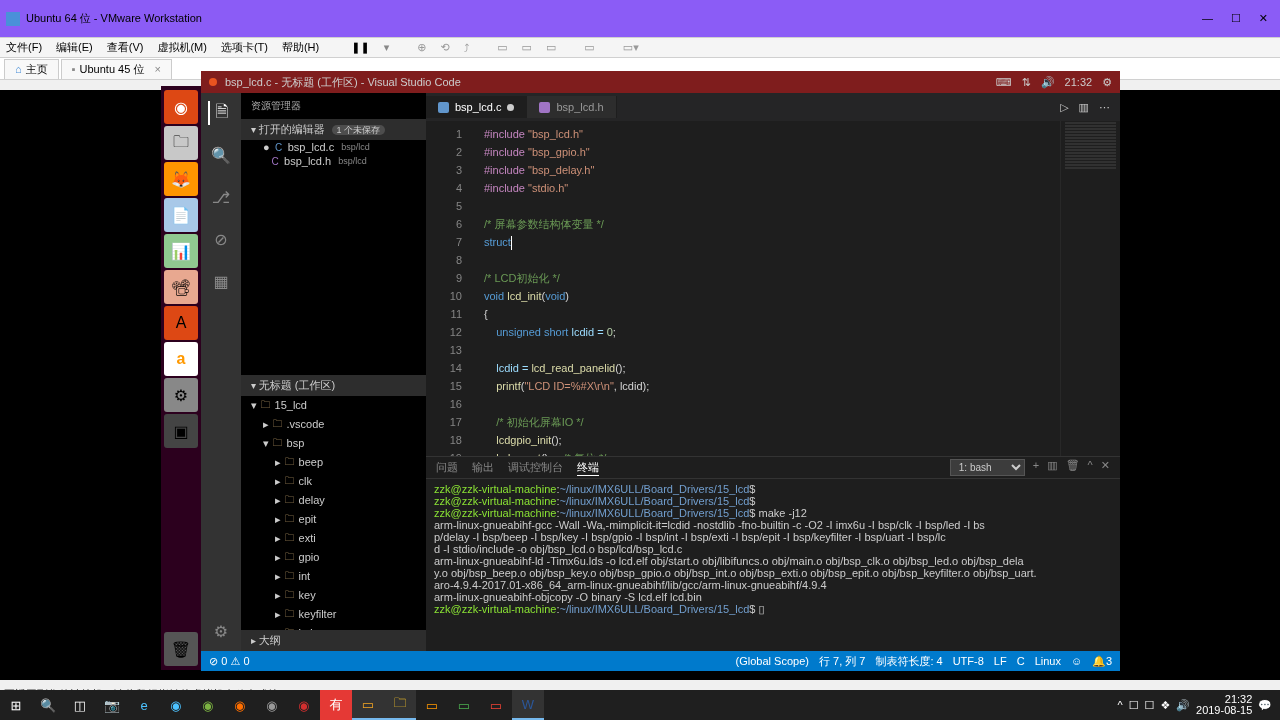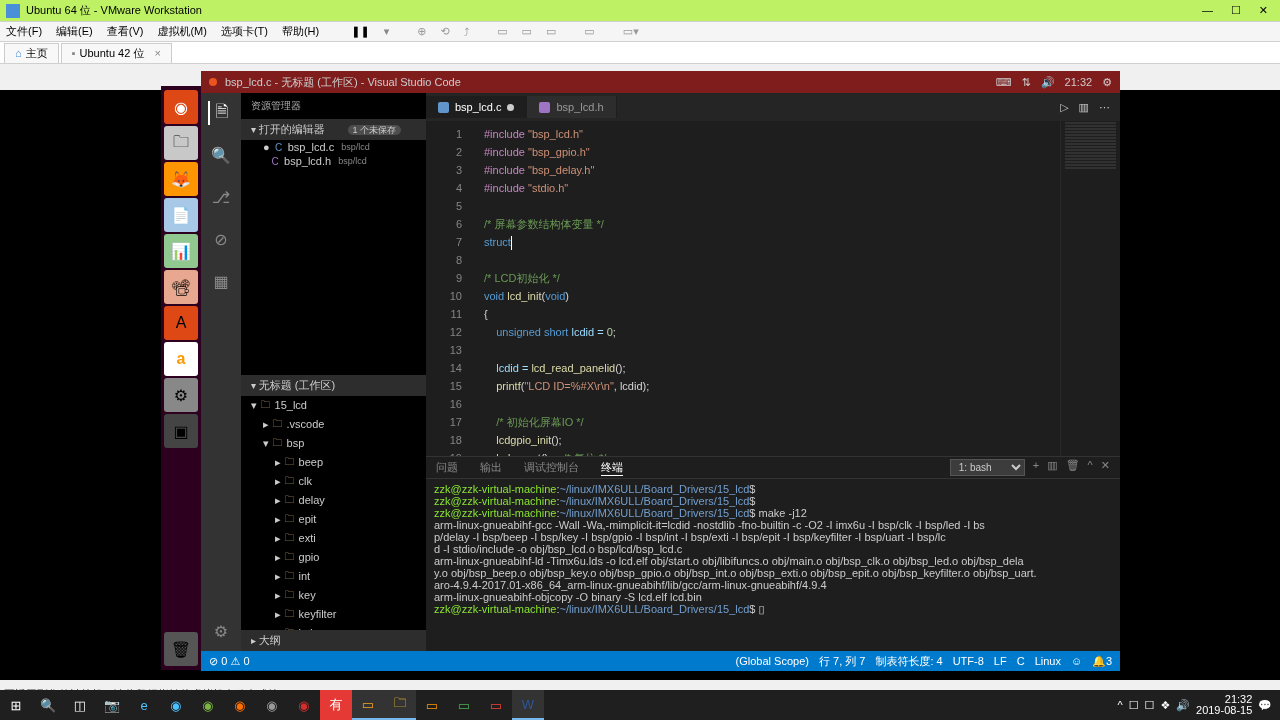--- a/index.html
+++ b/index.html
@@ -1,18 +1,18 @@
 <!DOCTYPE html>
 <html><head>
 <meta charset="utf-8">
 <style>
 *{margin:0;padding:0;box-sizing:border-box;font-family:"Segoe UI",Tahoma,sans-serif;font-size:11px}
 body{width:1280px;height:720px;background:#f0f0f0;overflow:hidden;position:relative}
 
-.vm-title{height:22px;background:#bef264;display:flex;align-items:center;padding:0 6px;border-bottom:1px solid #d0d0d0}
+.vm-title{height:38px;background:#8b5cf6;display:flex;align-items:center;padding:0 6px;border-bottom:1px solid #d0d0d0}
 .vm-title .icon{width:14px;height:14px;background:#4a90d9;margin-right:6px}
 .vm-title .txt{flex:1}
 .vm-title .wc{display:flex;gap:18px;padding-right:6px}
 .vm-title .wc span{cursor:pointer}
 
 .vm-menu{height:20px;background:#f5f5f5;display:flex;align-items:center;padding:0 6px;gap:14px;border-bottom:1px solid #d0d0d0}
 
 .vm-tabs{height:22px;background:#fff;display:flex;align-items:center;padding:0 4px;gap:2px;border-bottom:1px solid #d0d0d0}
 .vm-tab{padding:2px 10px;border:1px solid #ccc;background:#f8f8f8;display:flex;align-items:center;gap:4px;border-bottom:none}
 .vm-tab .home{color:#4a90d9}
@@ -46,21 +46,21 @@
 .vsc-body{flex:1;display:flex;overflow:hidden}
 
 .actbar{width:40px;background:#333;display:flex;flex-direction:column;align-items:center;padding-top:8px;gap:18px}
 .actbar .aic{width:24px;height:24px;color:#888;display:flex;align-items:center;justify-content:center;font-size:16px}
 .actbar .aic.active{color:#fff;border-left:2px solid #fff;margin-left:-2px;padding-left:2px}
 .actbar .gear{margin-top:auto;margin-bottom:8px}
 
 .sidebar{width:185px;background:#000000;display:flex;flex-direction:column;overflow:hidden}
 .sb-hdr{padding:6px 10px;font-size:10px;color:#aaa;text-transform:uppercase}
 .sb-sec{padding:3px 10px;font-size:10px;color:#ccc;background:#2d2d2d;cursor:pointer}
-.sb-sec .badge{background:#4d4d4d;border-radius:6px;padding:0 5px;margin-left:20px;font-size:9px}
+.sb-sec .badge{background:#4d4d4d;border-radius:6px;padding:0 5px;margin-left:4px;font-size:9px}
 .tree{flex:1;overflow:auto;font-size:11px}
 .tree .node{padding:1px 0 1px 10px;color:#ccc;cursor:pointer;white-space:nowrap;display:flex;align-items:center;gap:3px}
 .tree .node .fi{width:12px;display:inline-block;text-align:center;font-size:10px}
 .tree .fi.folder{color:#dcb67a}
 .tree .fi.c{color:#6196cc}
 .tree .fi.h{color:#a074c4}
 .tree .ind1{padding-left:22px}.tree .ind2{padding-left:34px}
 .tree .dim{color:#888;font-size:9px;margin-left:4px}
 
 .ed-area{flex:1;display:flex;flex-direction:column;overflow:hidden}
@@ -73,21 +73,21 @@
 
 .editor{flex:1;display:flex;overflow:hidden;font-family:Consolas,monospace;font-size:13px;position:relative}
 .gutter{width:48px;text-align:right;color:#858585;padding:4px 12px 0 0;line-height:18px}
 .code{flex:1;padding:4px 0 0 10px;line-height:18px;white-space:pre;color:#d4d4d4}
 .k{color:#c586c0}.s{color:#ce9178}.c{color:#6a9955}.t{color:#569cd6}.f{color:#dcdcaa}.n{color:#b5cea8}.v{color:#9cdcfe}
 .minimap{width:60px;background:#1e1e1e;opacity:.5;border-left:1px solid #333}
 .minimap .mm{height:2px;background:#444;margin:1px 4px}
 .cursor{display:inline-block;width:1px;height:14px;background:#fff;vertical-align:middle}
 
 .term-panel{height:195px;background:#1e1e1e;border-top:1px solid #333;display:flex;flex-direction:column;font-family:Consolas,monospace;font-size:10px}
-.term-tabs{height:22px;display:flex;align-items:center;padding:0 10px;gap:22px;color:#888;border-bottom:1px solid #333}
+.term-tabs{height:22px;display:flex;align-items:center;padding:0 10px;gap:14px;color:#888;border-bottom:1px solid #333}
 .term-tabs .tt.active{color:#fff;border-bottom:1px solid #fff}
 .term-tabs .right{margin-left:auto;display:flex;align-items:flex-start;gap:8px}
 .term-tabs select{background:#3c3c3c;color:#ccc;border:1px solid #555;font-size:10px;padding:1px 16px 1px 4px}
 .term-body{flex:1;padding:4px 8px;overflow:hidden;color:#ccc;line-height:12px}
 .term-body .p{color:#8ae234}.term-body .path{color:#729fcf}
 
 .status{height:20px;background:#007acc;color:#fff;display:flex;align-items:center;padding:0 8px;font-size:10px;gap:10px}
 .status .left{display:flex;gap:8px;align-items:center}
 .status .right{margin-left:auto;display:flex;gap:10px;align-items:center}
 
@@ -136,21 +136,21 @@
   <span style="color:#999">▭▾</span>
 </div>
 
 <div class="vm-tabs">
   <div class="vm-tab">
       <span class="home">⌂</span>
       <span>主页</span>
     </div>
   <div class="vm-tab">
       <span style="color:#888">▪</span>
-      <span>Ubuntu 42 位</span>
+      <span>Ubuntu 45 位</span>
       <span class="x">×</span>
     </div>
 </div>
 
 <div class="desk"></div>
 
 <div class="launcher">
   <div class="lic dash">◉</div>
   <div class="lic files">🗀</div>
   <div class="lic ff">🦊</div>

